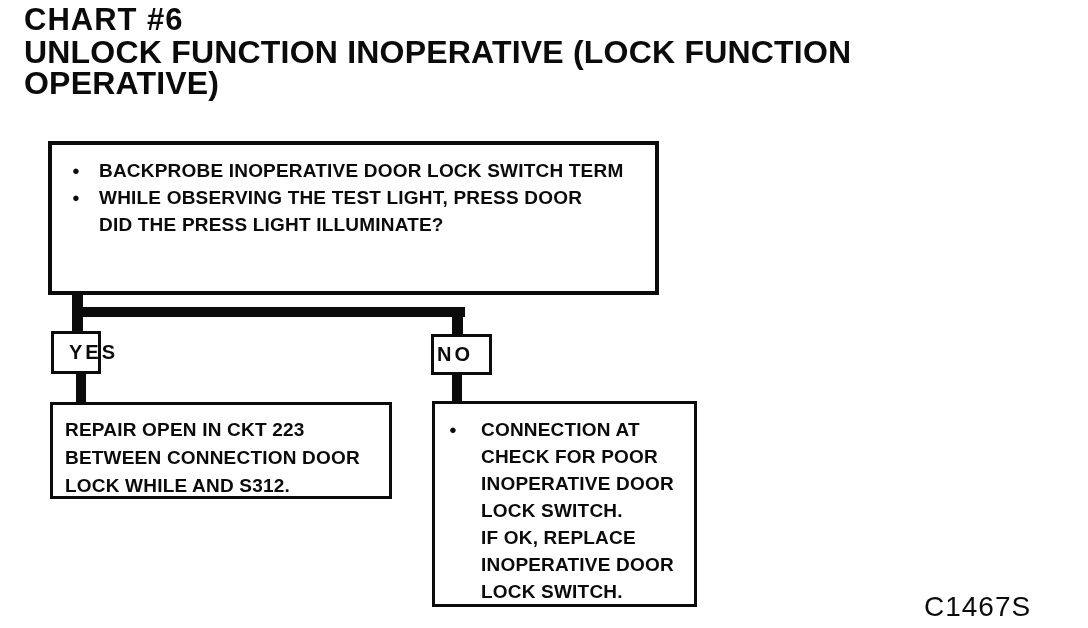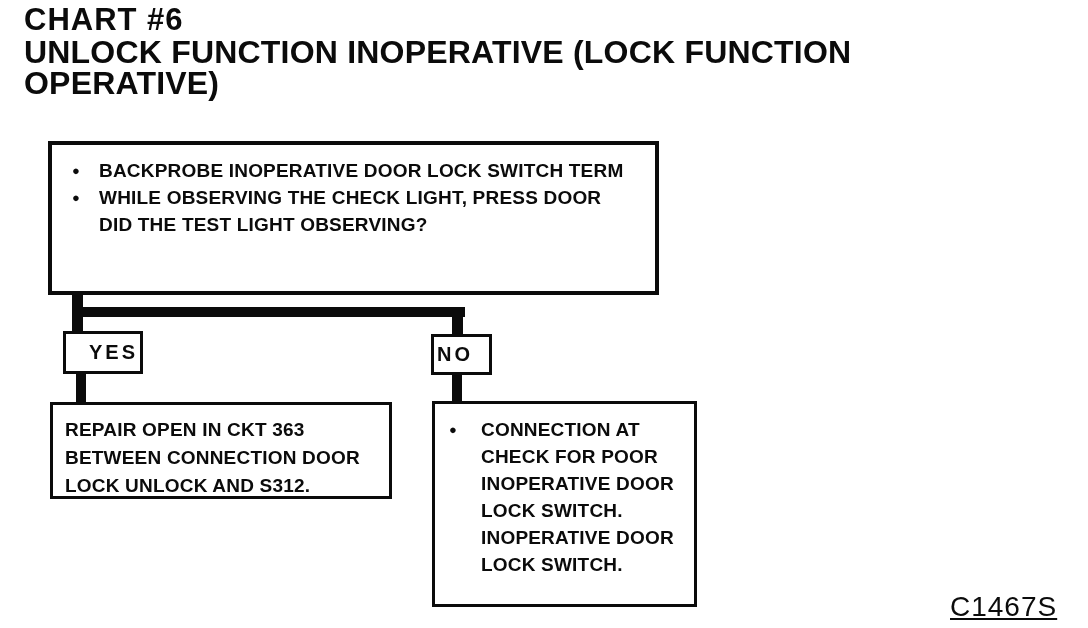--- a/index.html
+++ b/index.html
@@ -55,40 +55,40 @@
   .conn-branch{left:72px;top:307px;width:393px;height:10px;}
   .conn-drop-no{left:452px;top:307px;width:11px;height:29px;}
   .conn-yes-result{left:76px;top:372px;width:10px;height:32px;}
   .conn-no-result{left:452px;top:373px;width:10px;height:30px;}
 
   
   .label-box{
     display:flex;align-items:center;
     font-size:20px;letter-spacing:3px;
   }
-  .yes-box{left:51px;top:331px;width:80px;height:43px;padding-left:23px;margin-left:12px;}
+  .yes-box{left:51px;top:331px;width:50px;height:43px;padding-left:15px;}
   .no-box{left:431px;top:334px;width:61px;height:41px;padding-left:3px;}
 
   
   .yes-result{
     left:50px;top:402px;width:342px;height:97px;
     padding:11px 4px 0 12px;
     font-size:19px;line-height:28px;letter-spacing:0.2px;
   }
   .no-result{
     left:432px;top:401px;width:265px;height:206px;
     padding:12px 4px 0 14px;
     font-size:19px;line-height:27px;letter-spacing:0.2px;
   }
   .no-result .bullet-mark{width:32px;}
 
   
   .figure-code{
-    position:absolute;left:950px;top:591px;
-    font-size:28px;font-weight:normal;letter-spacing:1px;text-decoration:underline;
+    position:absolute;left:924px;top:591px;
+    font-size:28px;font-weight:normal;letter-spacing:1px;
   }
 </style>
 </head>
 <body>
 
 <div class="page">
 
   <header class="titles">
     <div class="title-main">CHART #6</div>
     <div class="title-sub">UNLOCK FUNCTION INOPERATIVE (LOCK FUNCTION OPERATIVE)</div>
@@ -97,53 +97,54 @@
   <div class="fbox qbox">
     <div class="bullet-row">
       <span class="bullet-mark">●</span>
       <div class="bullet-text">
         <div>BACKPROBE INOPERATIVE DOOR LOCK SWITCH TERM</div>
       </div>
     </div>
     <div class="bullet-row">
       <span class="bullet-mark">●</span>
       <div class="bullet-text">
-        <div>WHILE OBSERVING THE CHECK LIGHT, PRESS DOOR</div>
+        <div>WHILE OBSERVING THE TEST LIGHT, PRESS DOOR</div>
       </div>
     </div>
-    <div class="question-line">DID THE TEST LIGHT OBSERVING?</div>
+    <div class="question-line">DID THE PRESS LIGHT ILLUMINATE?</div>
   </div>
 
   <div class="conn conn-stub-yes"></div>
   <div class="conn conn-branch"></div>
   <div class="conn conn-drop-no"></div>
   <div class="conn conn-yes-result"></div>
   <div class="conn conn-no-result"></div>
 
   <div class="fbox label-box yes-box">
     <span>YES</span>
   </div>
   <div class="fbox label-box no-box">
     <span>NO</span>
   </div>
 
   <div class="fbox yes-result">
-    <div>REPAIR OPEN IN CKT 363</div>
+    <div>REPAIR OPEN IN CKT 223</div>
     <div>BETWEEN CONNECTION DOOR</div>
-    <div>LOCK UNLOCK AND S312.</div>
+    <div>LOCK WHILE AND S312.</div>
   </div>
 
   <div class="fbox no-result">
     <div class="bullet-row">
       <span class="bullet-mark">●</span>
       <div class="bullet-text">
         <div>CONNECTION AT</div>
         <div>CHECK FOR POOR</div>
         <div>INOPERATIVE DOOR</div>
         <div>LOCK SWITCH.</div>
+        <div>IF OK, REPLACE</div>
         <div>INOPERATIVE DOOR</div>
         <div>LOCK SWITCH.</div>
       </div>
     </div>
   </div>
 
   <div class="figure-code">C1467S</div>
 
 </div>
 

